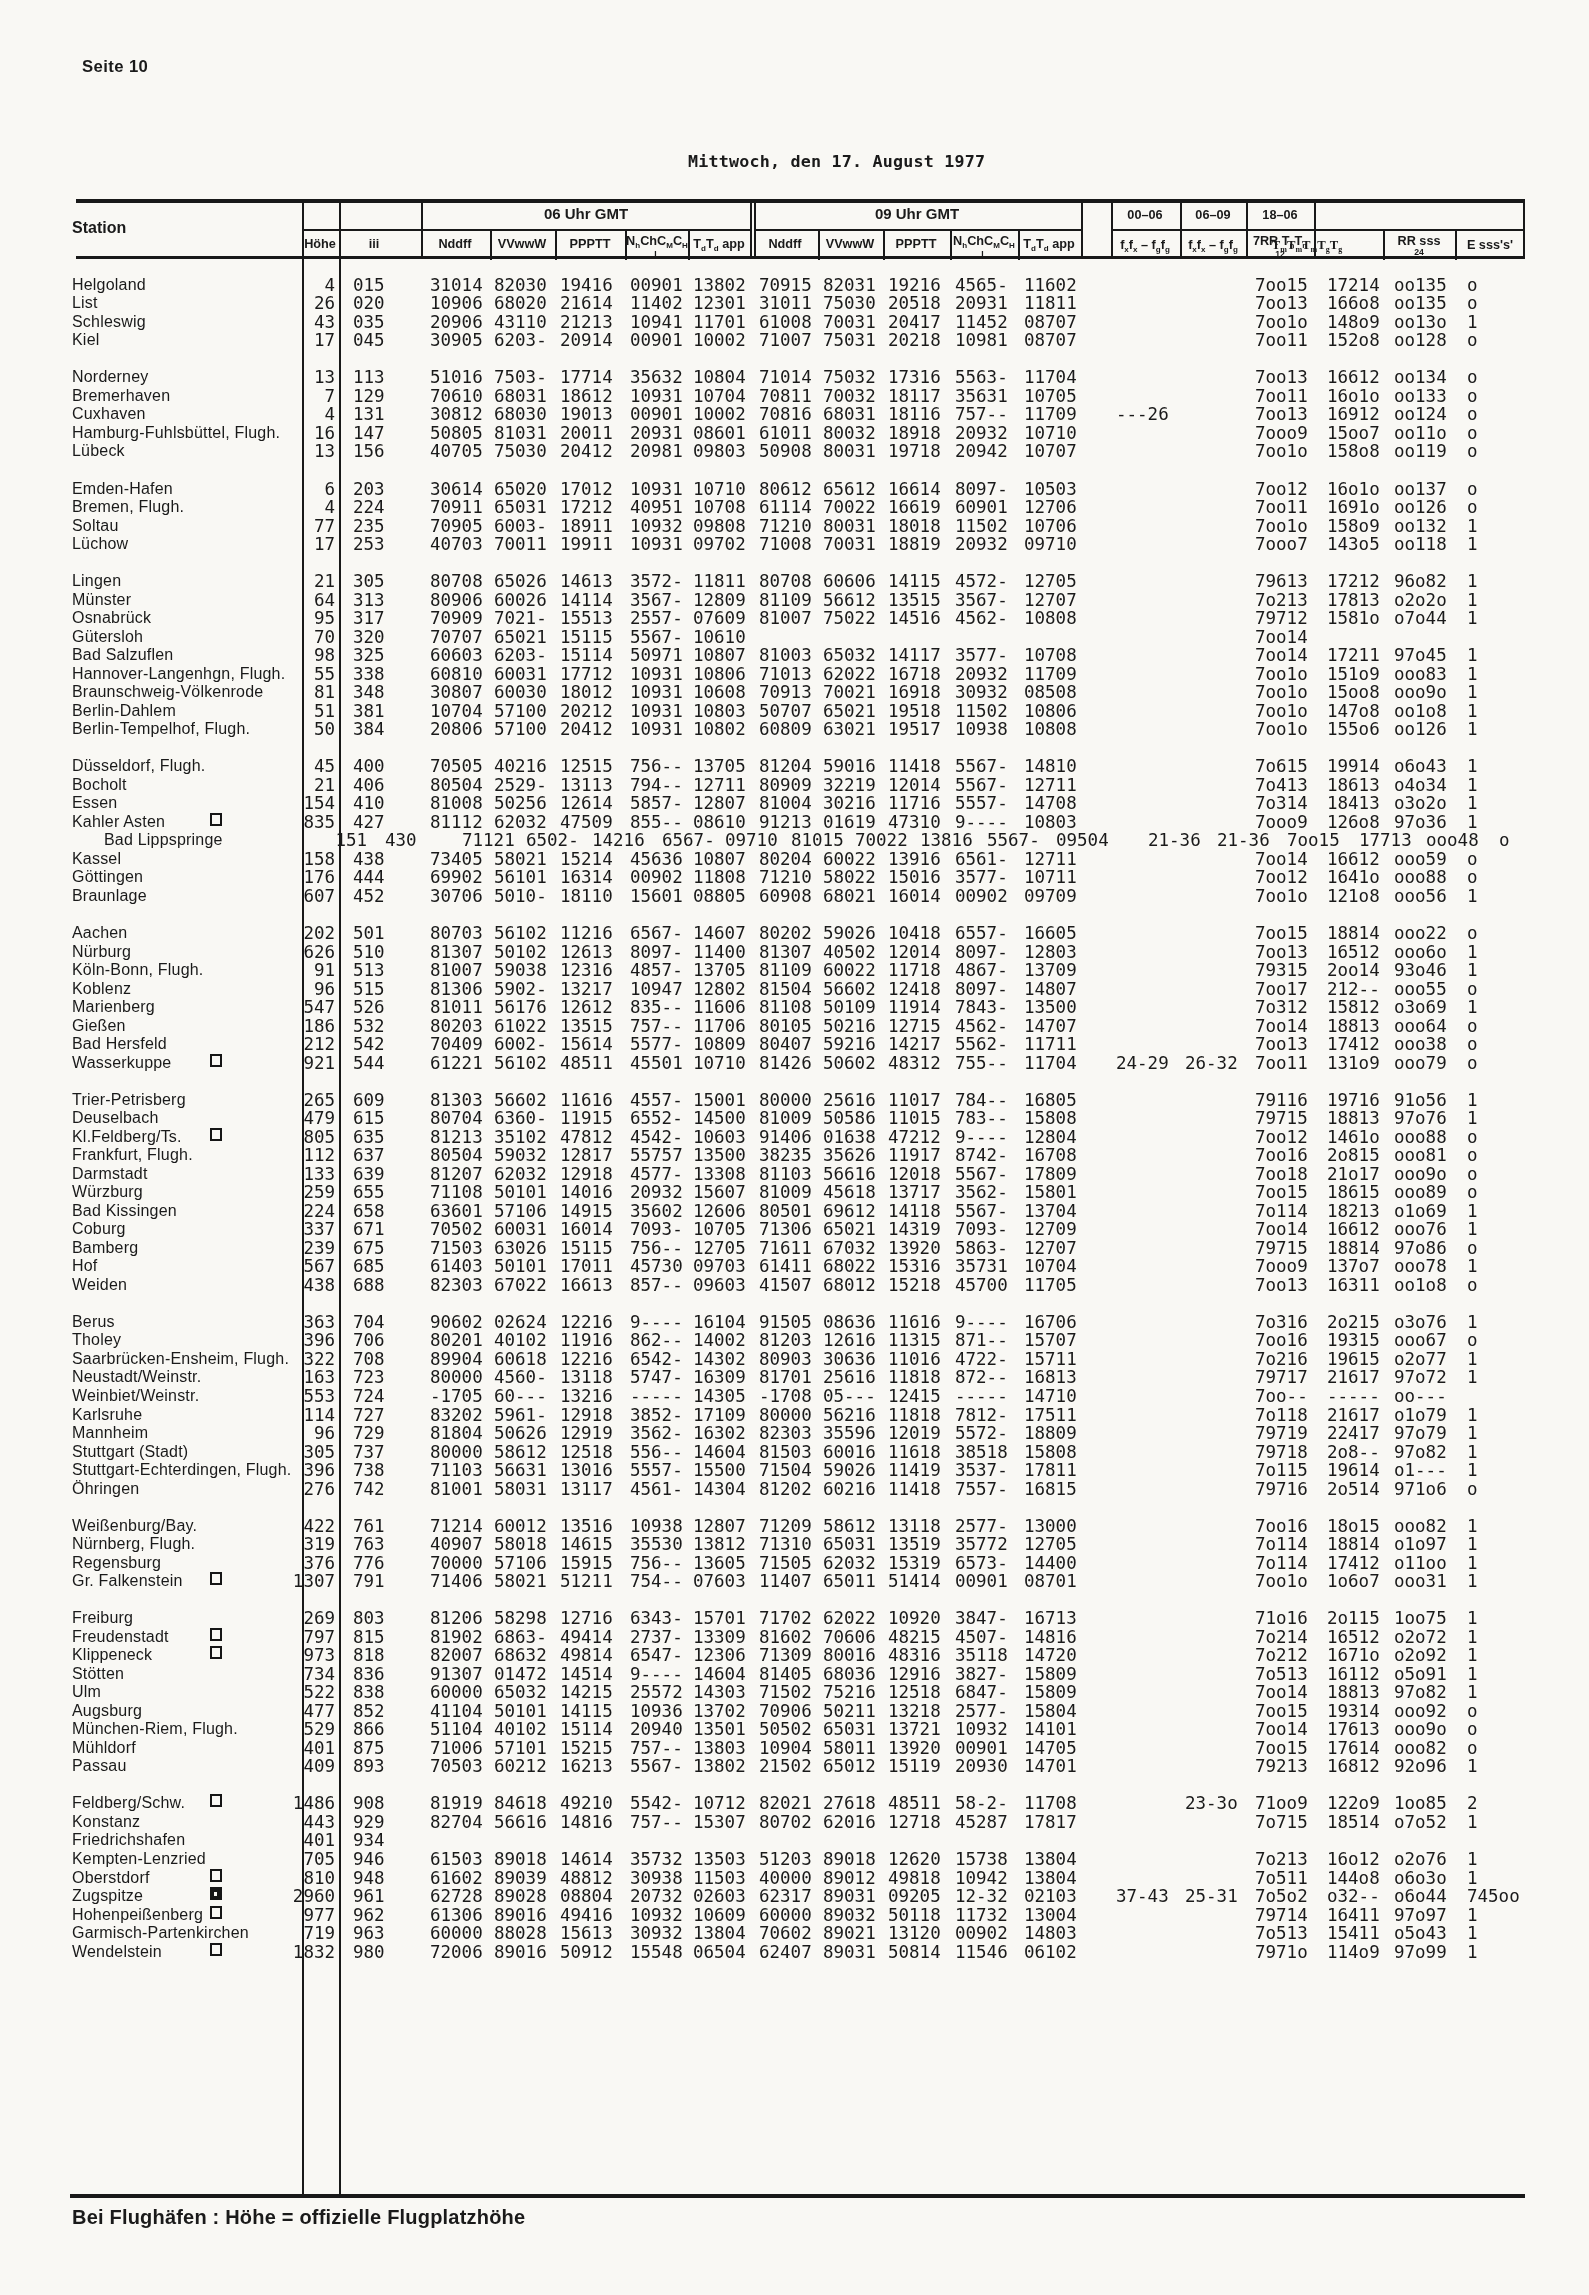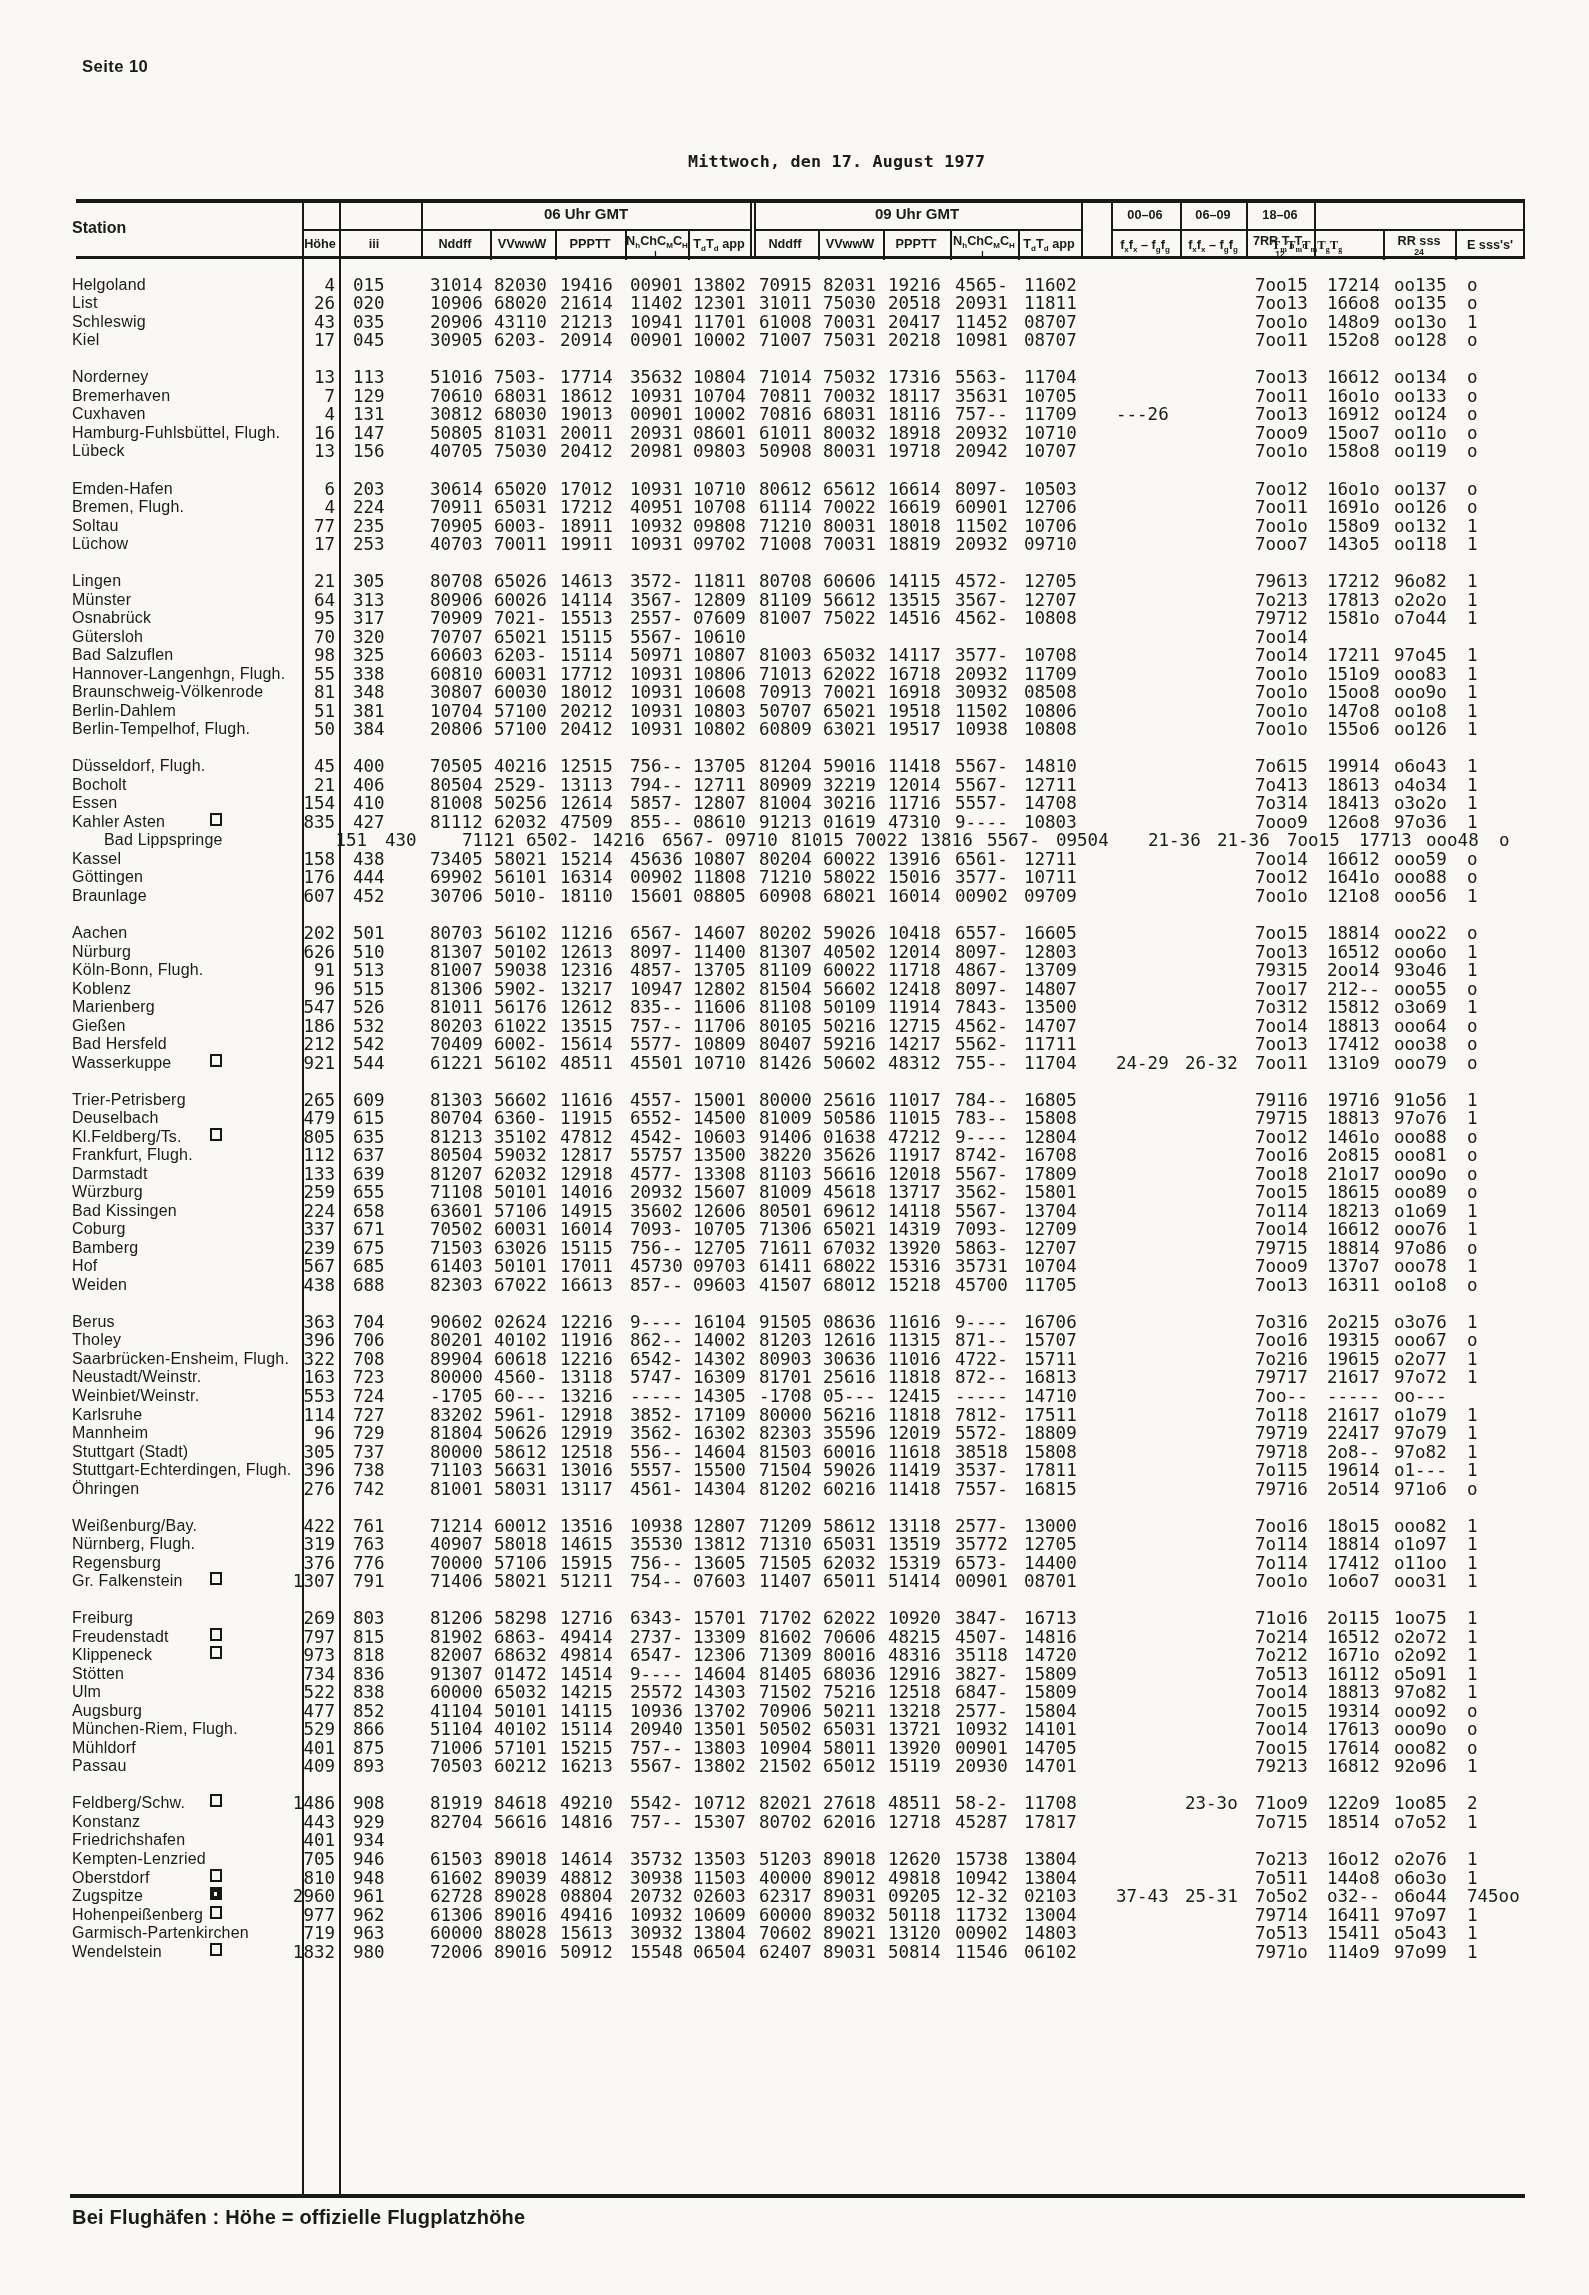--- a/index.html
+++ b/index.html
@@ -1004,21 +1004,21 @@
     <div class="row" style="top: 1146px;">
     <span class="st">Frankfurt, Flugh.</span>
     
     <span class="hh">112</span>
     <span class="iii">637</span>
     <span class="a0">80504</span>
     <span class="a1">59032</span>
     <span class="a2">12817</span>
     <span class="a3">55757</span>
     <span class="a4">13500</span>
-    <span class="b0">38220</span>
+    <span class="b0">38235</span>
     <span class="b1">35626</span>
     <span class="b2">11917</span>
     <span class="b3">8742-</span>
     <span class="b4">16708</span>
     <span class="v06"></span>
     <span class="v09"></span>
     <span class="r0">7oo16</span>
     <span class="r1">2o815</span>
     <span class="r2">ooo81</span>
     <span class="ecol">o</span>

